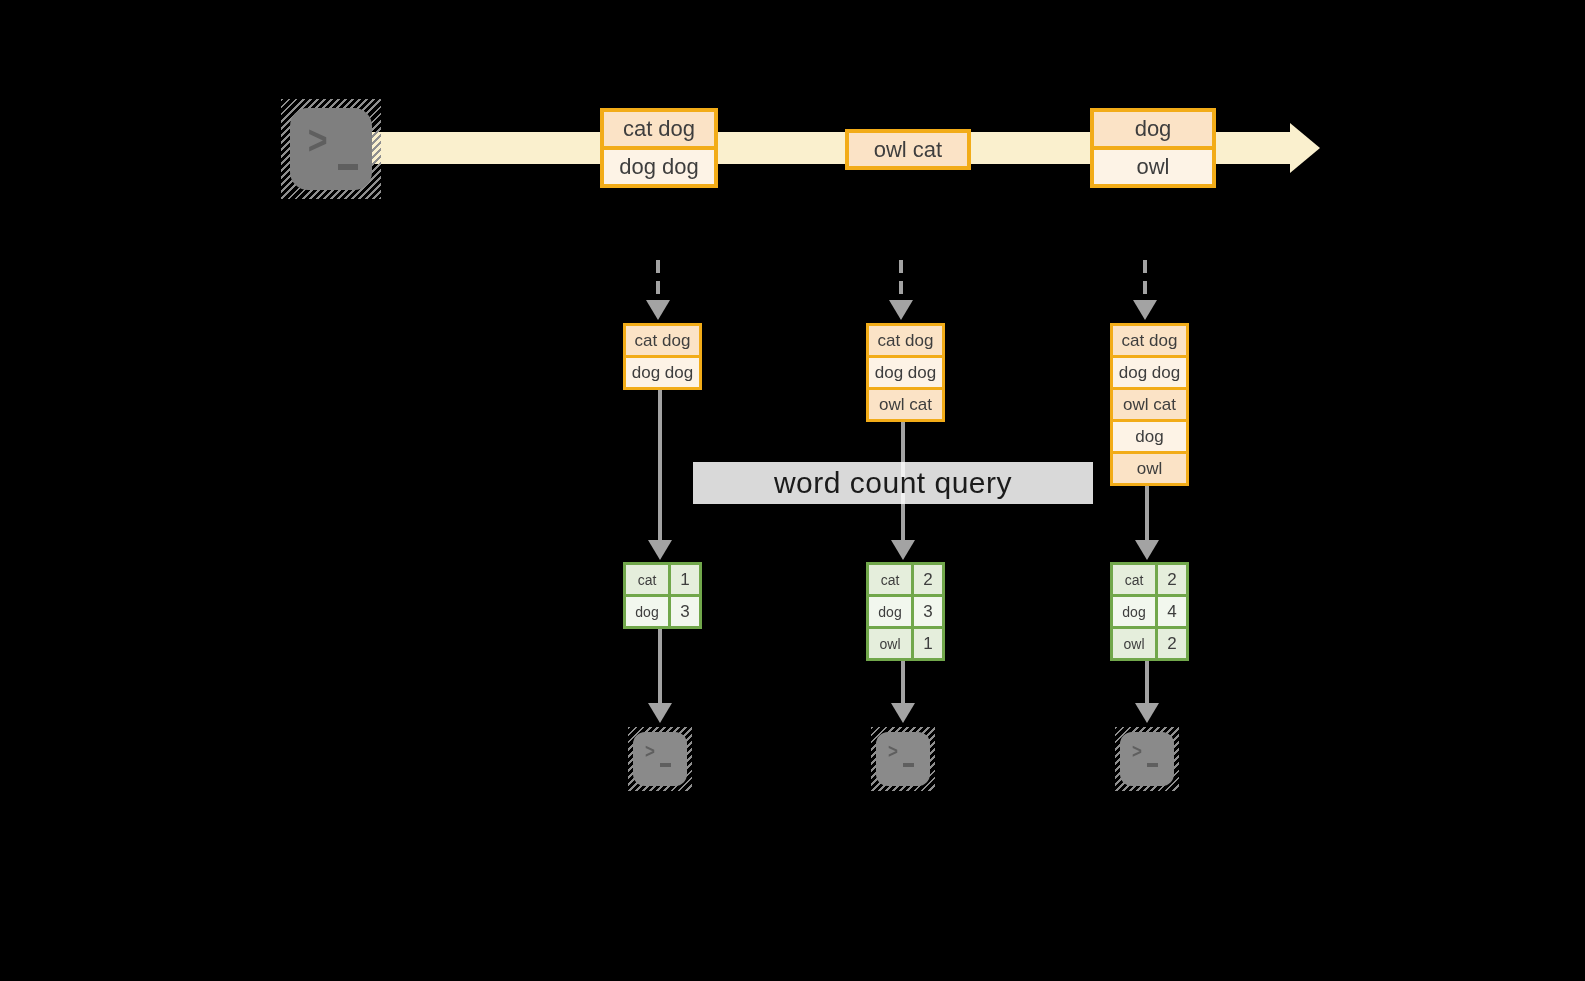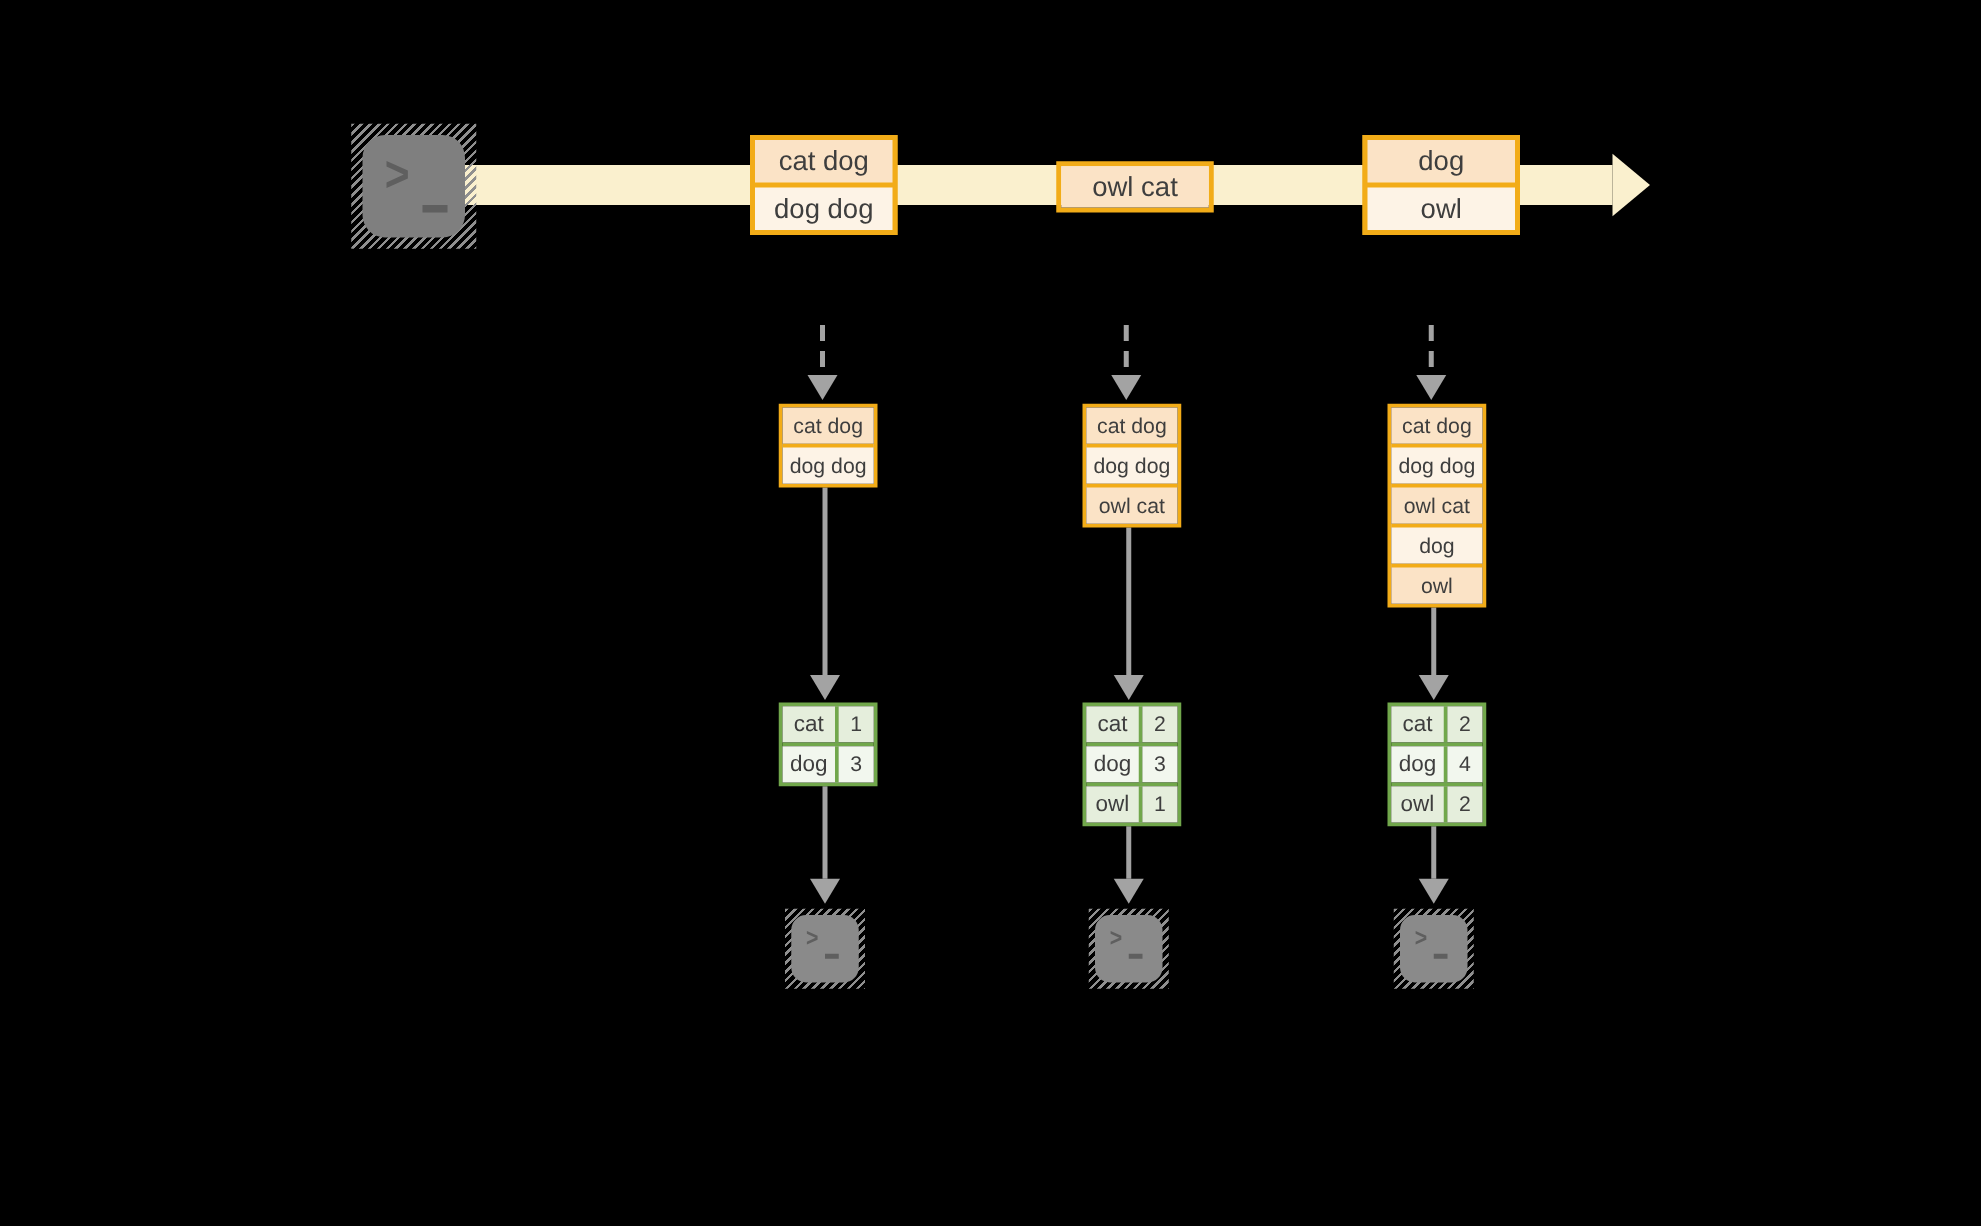--- a/index.html
+++ b/index.html
@@ -47,21 +47,21 @@
   .buffer-row:nth-child(odd){background:#fbe3c6;}
   
   .query-box{position:absolute;left:693px;top:462px;width:400px;height:42px;z-index:3;
     background:rgba(255,255,255,.85);display:flex;align-items:center;justify-content:center;}
   .query-box span{font-size:30px;color:#1b1b1b;letter-spacing:.5px;}
   
   .wc-table{position:absolute;top:562px;width:73px;z-index:4;border:3px solid #71a74b;
     display:flex;flex-direction:column;}
   .wc-row{height:29px;display:flex;}
   .wc-row + .wc-row{border-top:3px solid #71a74b;}
-  .wc-word{width:42px;display:flex;align-items:center;justify-content:center;font-size:18px;
+  .wc-word{width:42px;display:flex;align-items:center;justify-content:center;font-size:14px;
     background:#f2f7ee;border-right:3px solid #71a74b;}
   .wc-count{flex:1;display:flex;align-items:center;justify-content:center;font-size:17px;background:#f2f7ee;}
   .wc-row:nth-child(odd) .wc-word,.wc-row:nth-child(odd) .wc-count{background:#e5eedc;}
 </style>
 </head>
 <body>
 
 <div class="canvas">
 
   <div class="stream-band"></div>
@@ -110,20 +110,23 @@
     <div class="buffer-row">owl</div>
   </div>
 
   <div class="arrow-line" style="left:658px;top:390px;height:150px;"></div>
   <div class="arrow-head" style="left:648px;top:540px;"></div>
   <div class="arrow-line" style="left:901px;top:422px;height:118px;"></div>
   <div class="arrow-head" style="left:891px;top:540px;"></div>
   <div class="arrow-line" style="left:1145px;top:486px;height:54px;"></div>
   <div class="arrow-head" style="left:1135px;top:540px;"></div>
 
+  <div class="query-box">
+    <span>word count query</span>
+  </div>
 
   <div class="wc-table" style="left:623px;">
     <div class="wc-row">
       <div class="wc-word">cat</div>
       <div class="wc-count">1</div>
     </div>
     <div class="wc-row">
       <div class="wc-word">dog</div>
       <div class="wc-count">3</div>
     </div>

